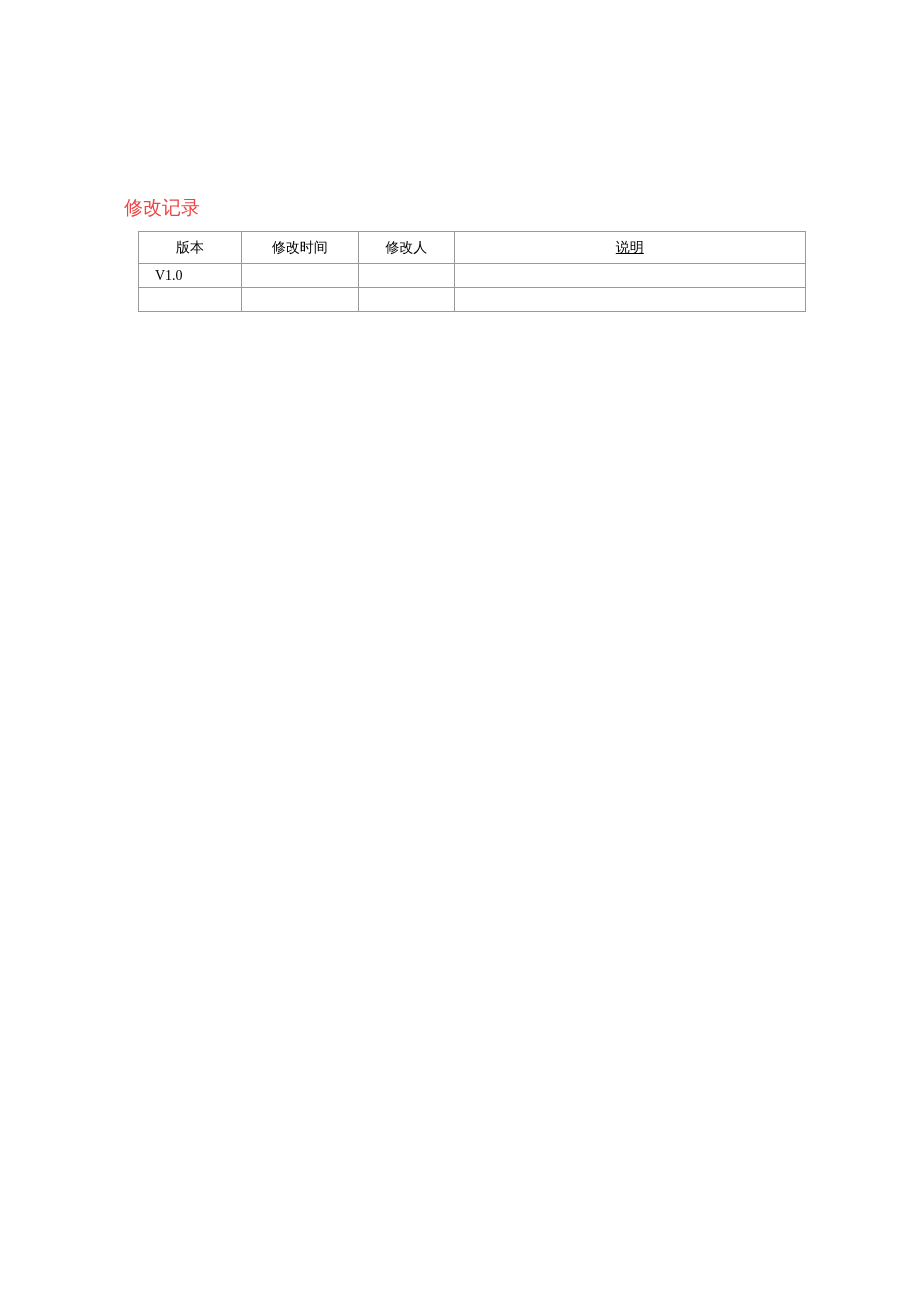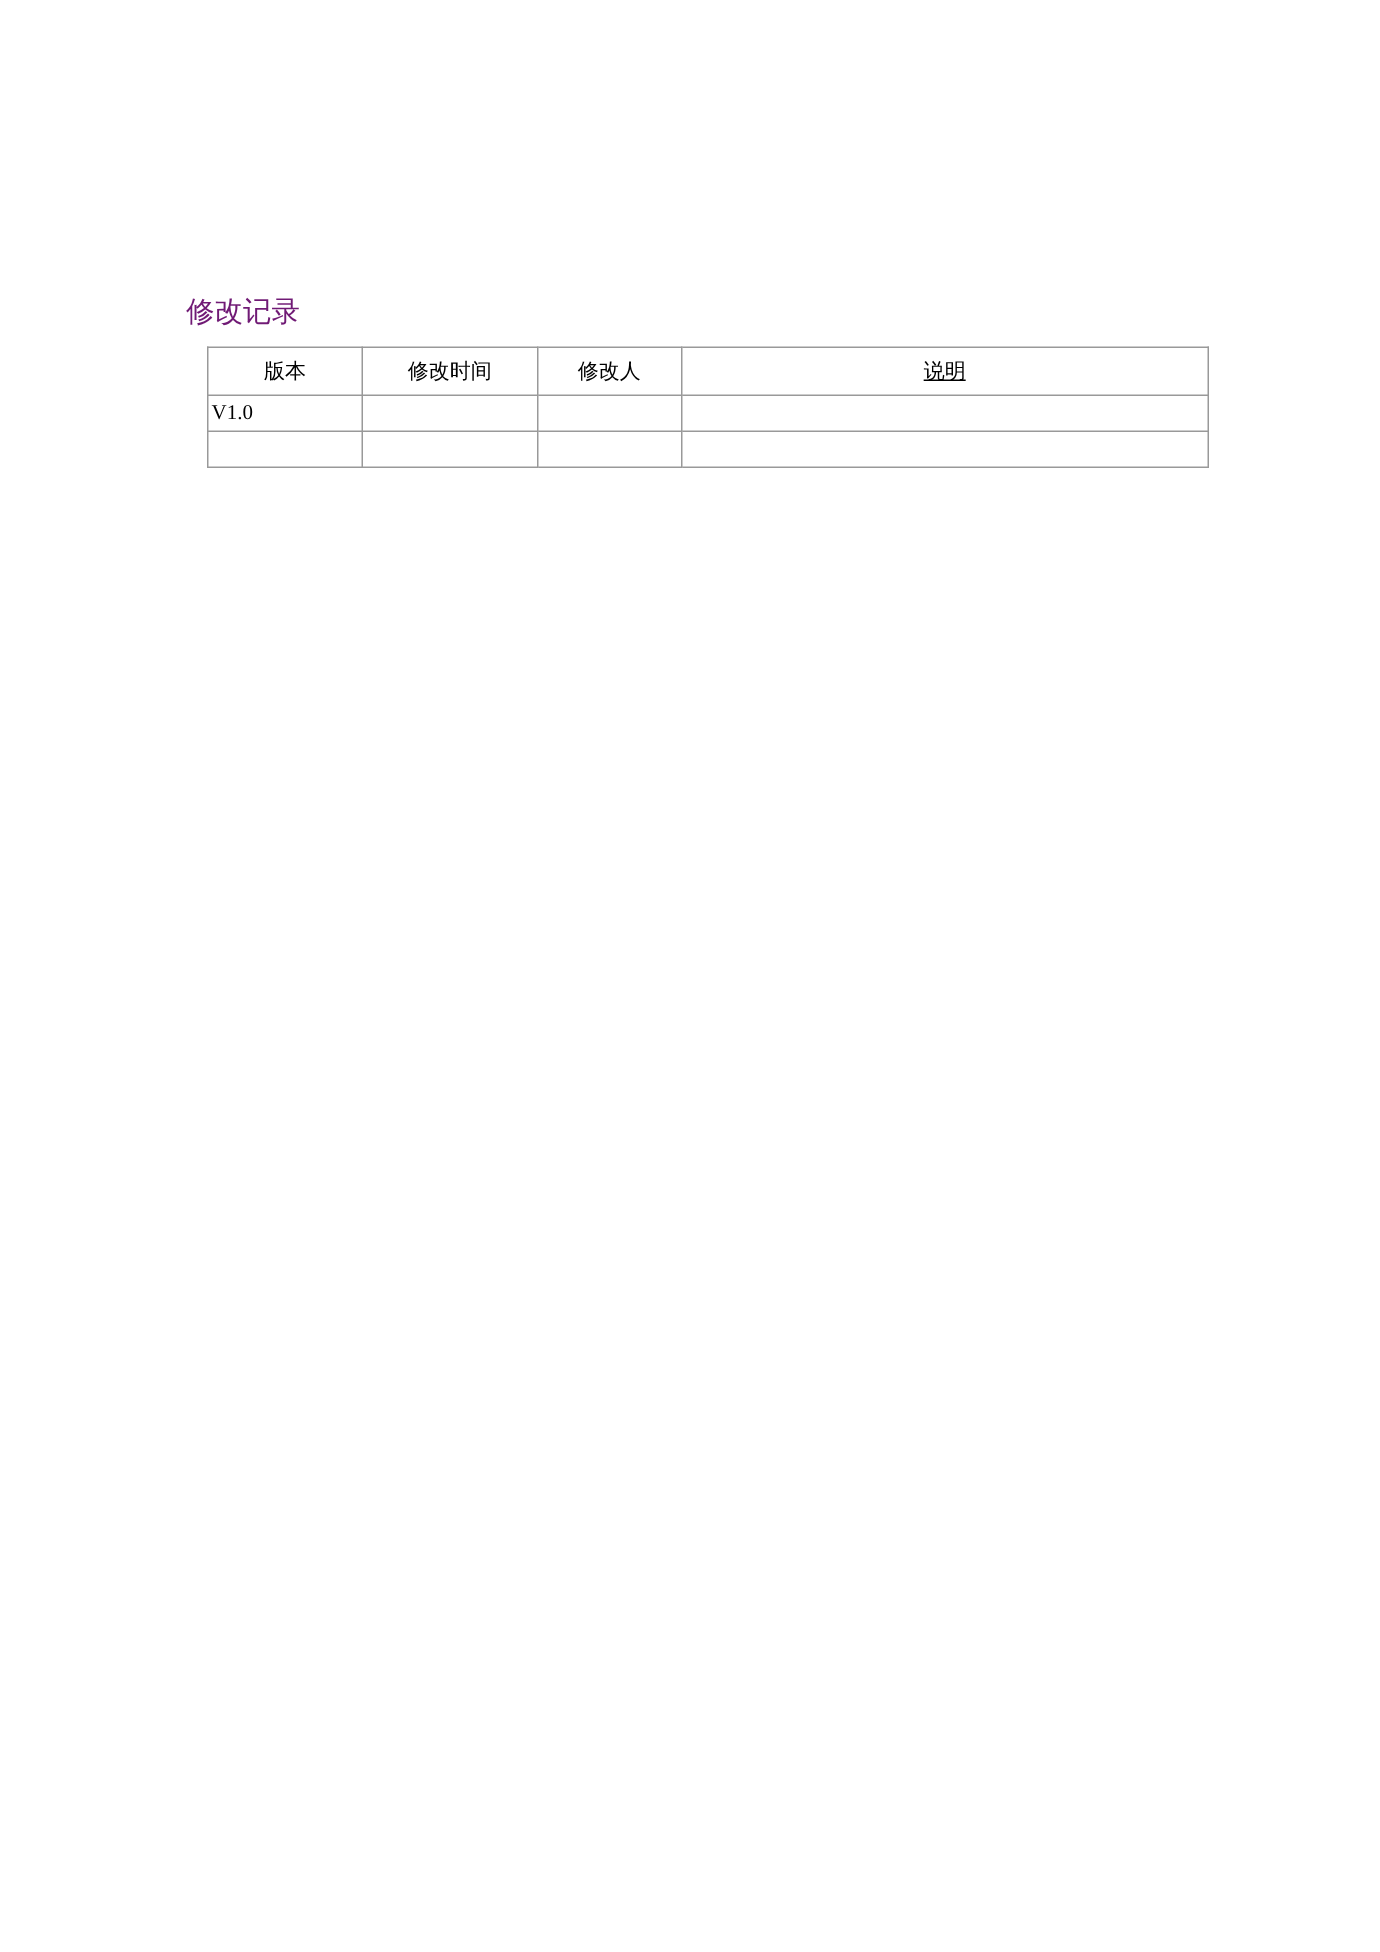--- a/index.html
+++ b/index.html
@@ -10,21 +10,21 @@
     body {
       width: 920px;
       height: 1301px;
       background: #ffffff;
       font-family: "SimSun", "宋体", serif;
       padding-top: 195px;
       padding-left: 124px;
     }
     .title {
       font-size: 19px;
-      color: #701a75;
+      color: #ef4444;
       margin-bottom: 10px;
       font-weight: normal;
     }
     table {
       border-collapse: collapse;
       width: 668px;
       margin-left: 14px;
     }
     th, td {
       border: 1px solid #999999;
@@ -47,21 +47,21 @@
     }
     .col-author {
       width: 96px;
     }
     .col-desc {
       width: 352px;
       text-decoration: underline;
     }
     td.version-cell {
       text-align: left;
-      padding-left: 2px;
+      padding-left: 16px;
     }
   </style>
 </head>
 <body>
 
 <div class="title">修改记录</div>
 
 <table>
   <thead>
     <tr>

